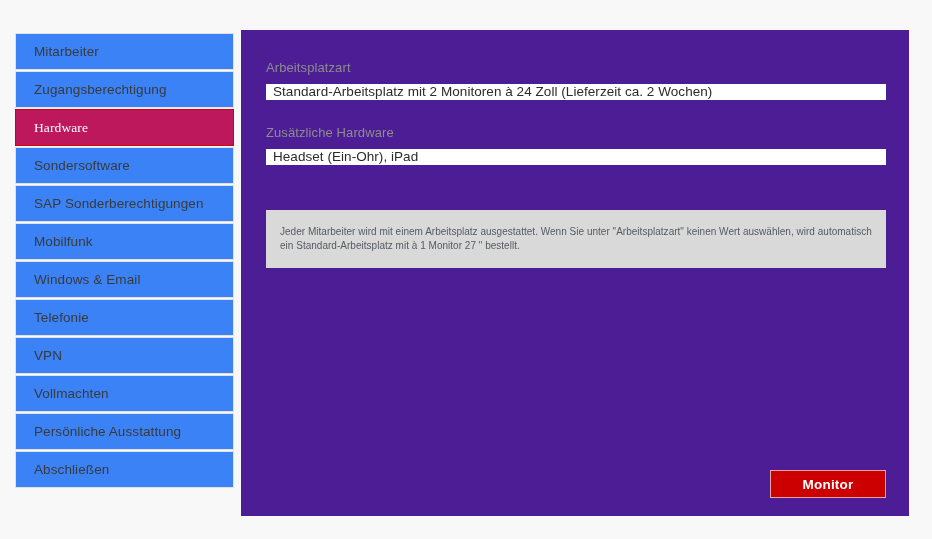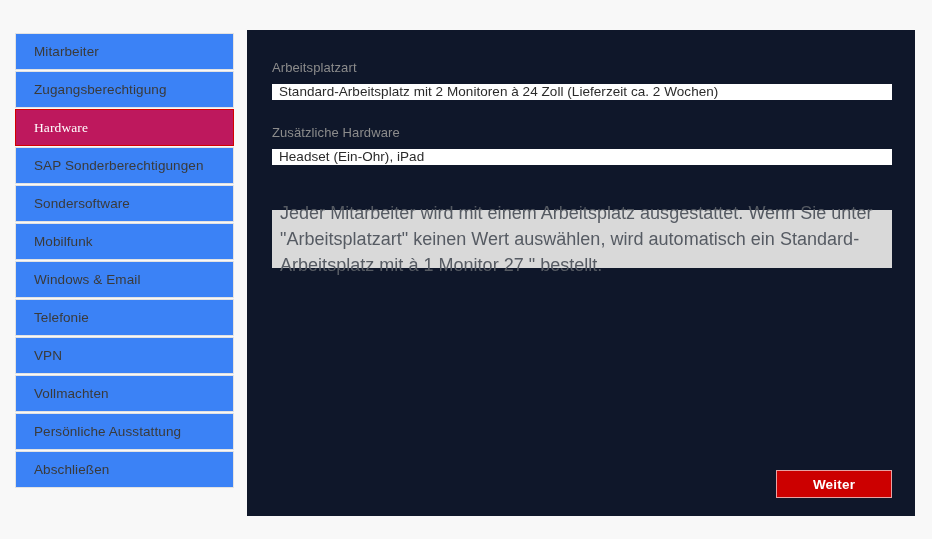--- a/index.html
+++ b/index.html
@@ -44,25 +44,25 @@
   .nav-item.active {
     background: #be185d;
     border-color: #d40000;
     color: #ffffff;
     font-family: Liberation Serif, serif;
   }
 
   
   #panel {
     position: absolute;
-    left: 247px;
+    left: 241px;
     top: 30px;
     width: 668px;
     height: 486px;
-    background: #0f172a;
+    background: #4c1d95;
   }
 
   .field-block {
     position: absolute;
     left: 25px;
     width: 620px;
   }
   #field-arbeitsplatzart { top: 30px; }
   #field-zusatz { top: 95px; }
 
@@ -90,24 +90,24 @@
     position: absolute;
     left: 25px;
     top: 180px;
     width: 620px;
     height: 58px;
     background: #d9d9d9;
     display: flex;
     align-items: center;
   }
   #info-text {
-    font-size: 18px;
+    font-size: 10px;
     line-height: 1.45;
     color: #565b63;
-    padding: 0 8px;
+    padding: 0 14px;
     letter-spacing: 0.02px;
   }
 
   #next-button {
     position: absolute;
     left: 529px;
     top: 440px;
     width: 116px;
     height: 28px;
     background: #cc0000;
@@ -130,24 +130,24 @@
       <div class="nav-item">
         <span>Mitarbeiter</span>
       </div>
       <div class="nav-item">
         <span>Zugangsberechtigung</span>
       </div>
       <div class="nav-item active">
         <span>Hardware</span>
       </div>
       <div class="nav-item">
-        <span>SAP Sonderberechtigungen</span>
+        <span>Sondersoftware</span>
       </div>
       <div class="nav-item">
-        <span>Sondersoftware</span>
+        <span>SAP Sonderberechtigungen</span>
       </div>
       <div class="nav-item">
         <span>Mobilfunk</span>
       </div>
       <div class="nav-item">
         <span>Windows &amp; Email</span>
       </div>
       <div class="nav-item">
         <span>Telefonie</span>
       </div>
@@ -174,16 +174,16 @@
 
     <div class="field-block" id="field-zusatz">
       <div class="field-label">Zusätzliche Hardware</div>
       <input class="field-input" type="text" value="Headset (Ein-Ohr), iPad" style="">
     </div>
 
     <div id="info-box">
       <p id="info-text">Jeder Mitarbeiter wird mit einem Arbeitsplatz ausgestattet. Wenn Sie unter "Arbeitsplatzart" keinen Wert auswählen, wird automatisch ein Standard-Arbeitsplatz mit à 1 Monitor 27 " bestellt.</p>
     </div>
 
-    <button id="next-button">Weiter</button>
+    <button id="next-button">Monitor</button>
 
   </section>
 </div>
 
 </body></html>

